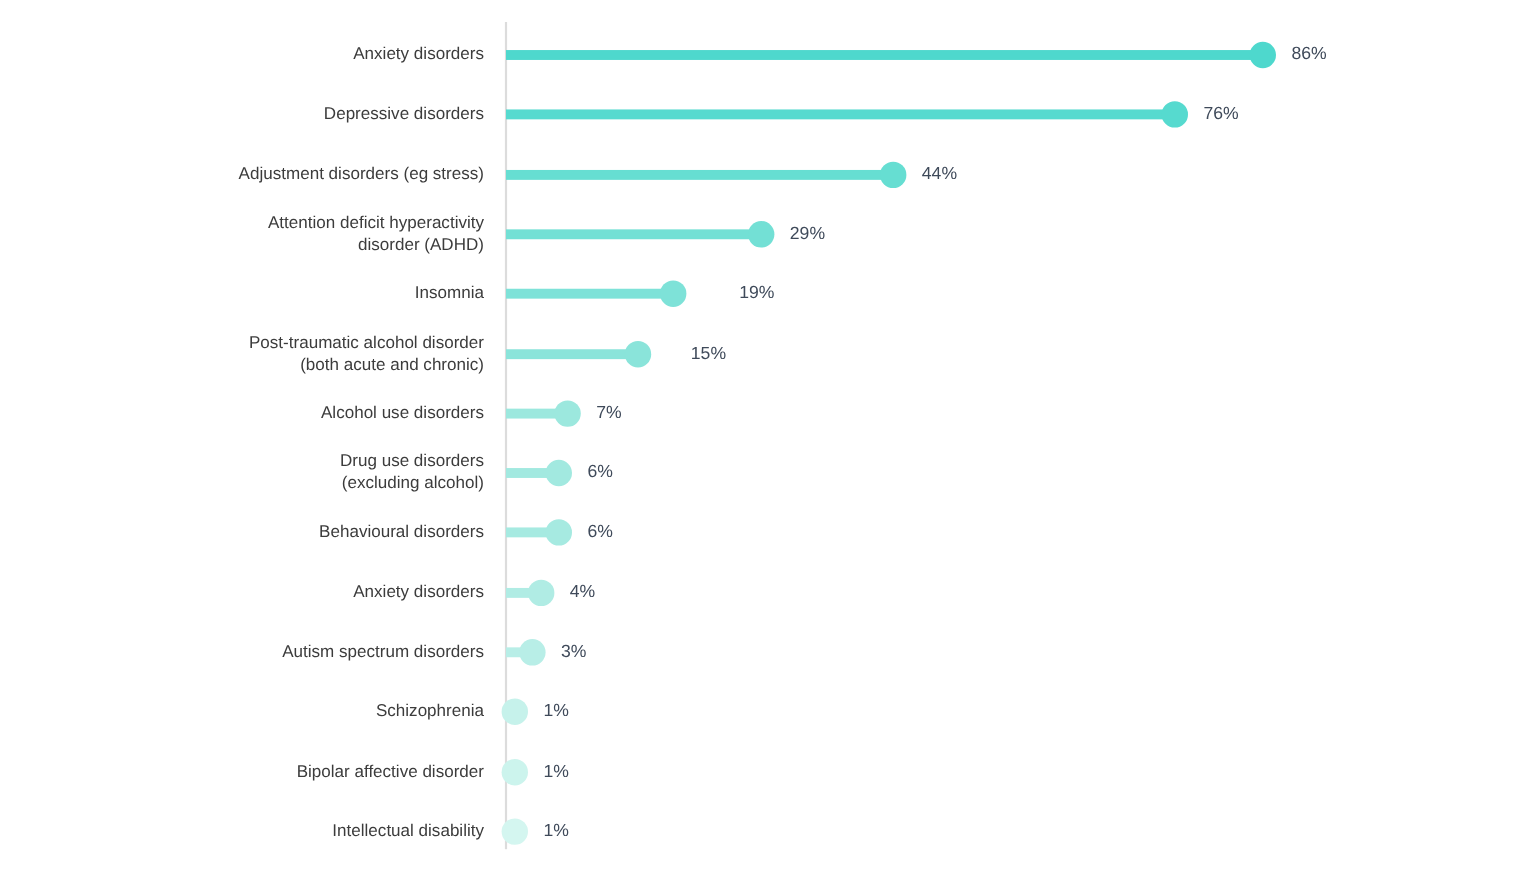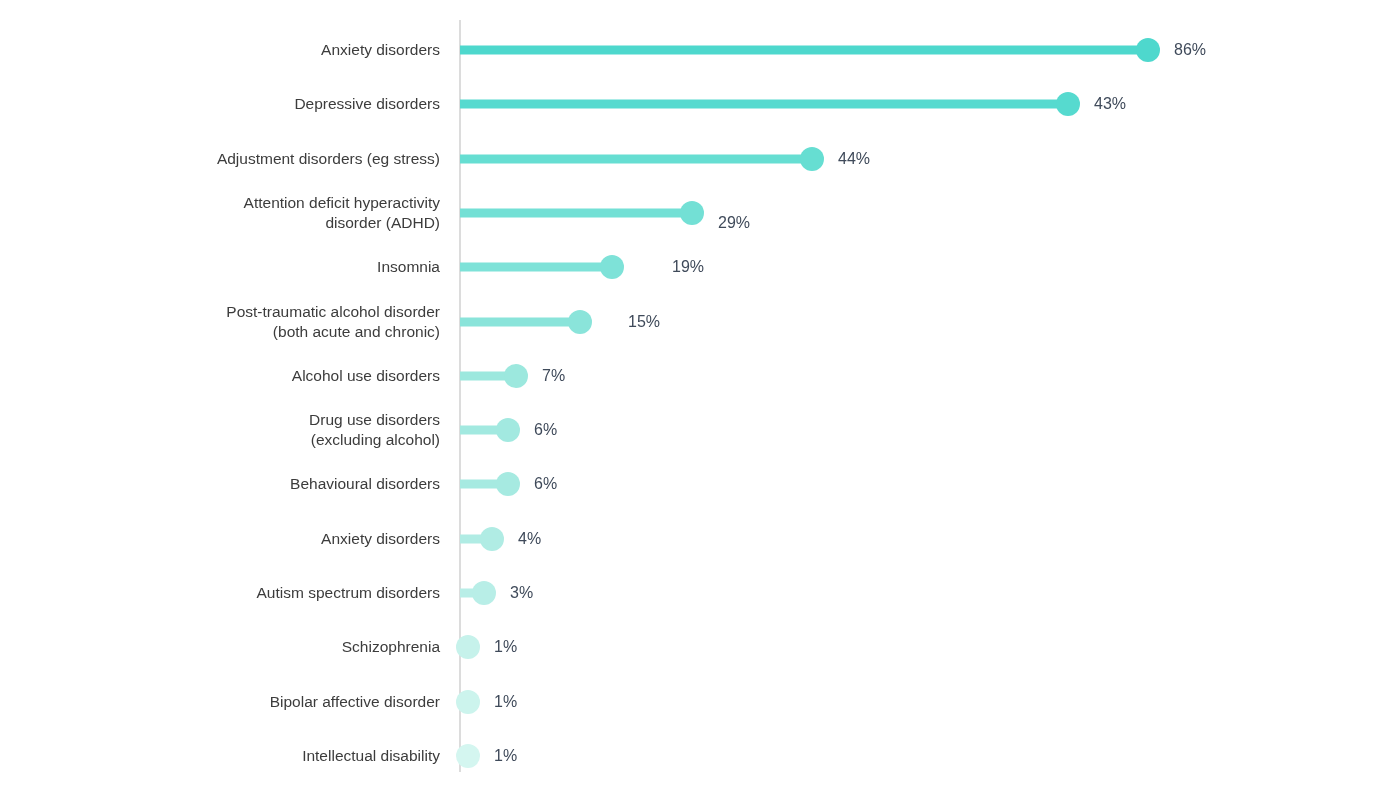--- a/index.html
+++ b/index.html
@@ -89,34 +89,34 @@
       <div class="row" style="top: 50px;">
         <div class="row-label">Anxiety disorders</div>
         <div class="stem" style="left: 460px; width: 678px; background: rgb(78, 216, 205);"></div>
         <div class="dot" style="left: 1148px; background: rgb(78, 216, 205);"></div>
         <div class="value-label" style="left: 1174px;">86%</div>
       </div>
       <div class="row" style="top: 104.3px;">
         <div class="row-label">Depressive disorders</div>
         <div class="stem" style="left: 460px; width: 598px; background: rgb(86, 218, 207);"></div>
         <div class="dot" style="left: 1068px; background: rgb(86, 218, 207);"></div>
-        <div class="value-label" style="left: 1094px;">43%</div>
+        <div class="value-label" style="left: 1094px;">76%</div>
       </div>
       <div class="row" style="top: 158.6px;">
         <div class="row-label">Adjustment disorders (eg stress)</div>
         <div class="stem" style="left: 460px; width: 342px; background: rgb(102, 222, 210);"></div>
         <div class="dot" style="left: 812px; background: rgb(102, 222, 210);"></div>
         <div class="value-label" style="left: 838px;">44%</div>
       </div>
       <div class="row" style="top: 212.9px;">
         <div class="row-label">Attention deficit hyperactivity
 disorder (ADHD)</div>
         <div class="stem" style="left: 460px; width: 222px; background: rgb(115, 224, 213);"></div>
         <div class="dot" style="left: 692px; background: rgb(115, 224, 213);"></div>
-        <div class="value-label" style="left: 718px; margin-top: 10px;">29%</div>
+        <div class="value-label" style="left: 718px;">29%</div>
       </div>
       <div class="row" style="top: 267.2px;">
         <div class="row-label">Insomnia</div>
         <div class="stem" style="left: 460px; width: 142px; background: rgb(126, 226, 216);"></div>
         <div class="dot" style="left: 612px; background: rgb(126, 226, 216);"></div>
         <div class="value-label" style="left: 672px;">19%</div>
       </div>
       <div class="row" style="top: 321.5px;">
         <div class="row-label">Post-traumatic alcohol disorder
 (both acute and chronic)</div>

